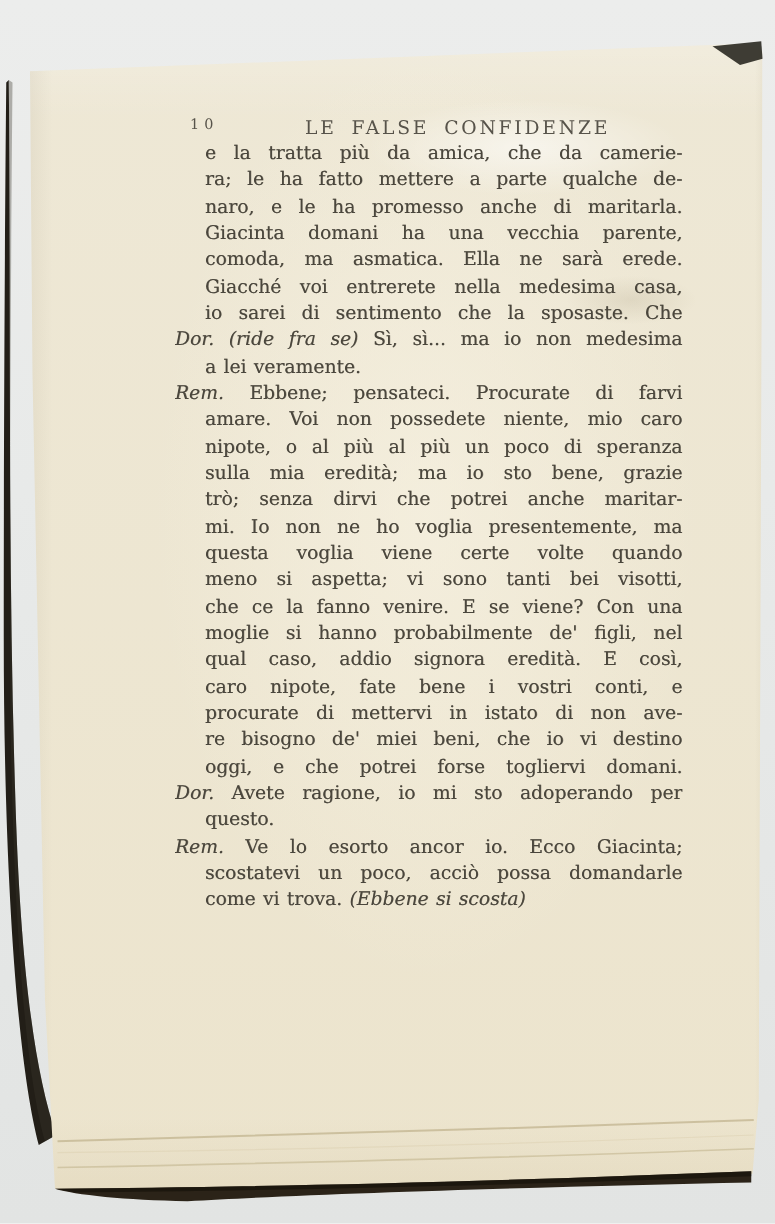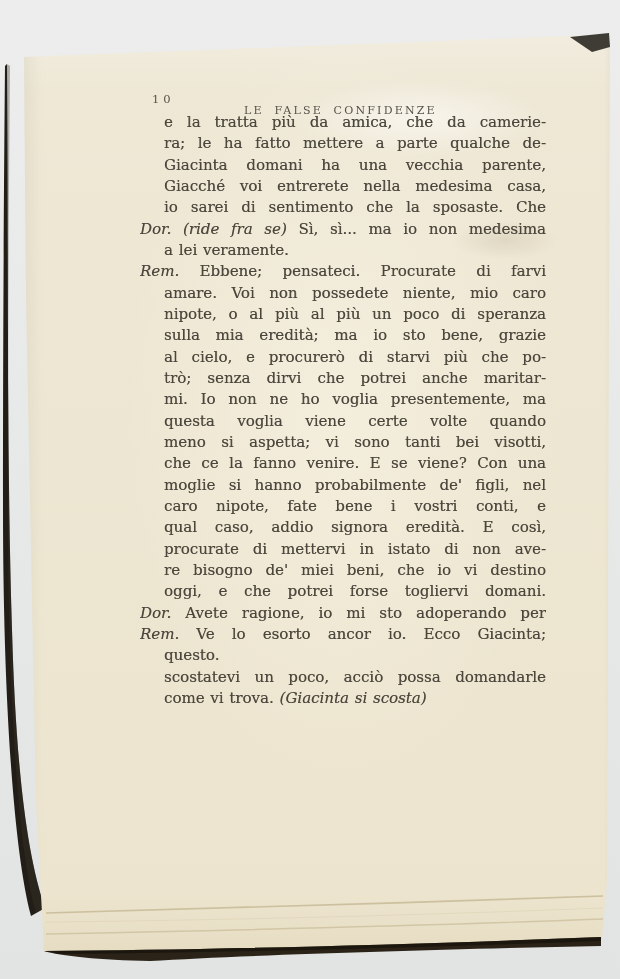--- a/index.html
+++ b/index.html
@@ -28,21 +28,21 @@
       linear-gradient(to left, rgba(140,122,85,.16) 0px, transparent 16px),
       linear-gradient(to bottom, rgba(255,255,255,.30) 0px, transparent 95px),
       linear-gradient(to top, rgba(192,172,128,.20) 0px, transparent 85px),
       linear-gradient(#eee8d6,#ece4cd);
   }
   
   .page-content{position:absolute;left:0;top:0;width:620px;height:979px;z-index:4;}
   .page-header{position:absolute;left:0;top:92px;width:620px;height:18px;
     color:#57534a;}
   .page-number{position:absolute;left:152px;top:0;font-size:11.5px;letter-spacing:4px;}
-  .running-title{position:absolute;left:244px;top:12px;font-size:11px;letter-spacing:2.2px;word-spacing:5px;}
+  .running-title{position:absolute;left:244px;top:1px;font-size:15px;letter-spacing:2.2px;word-spacing:5px;}
   .text-block{
     position:absolute;left:140px;top:112px;width:406px;
     font-size:15px;line-height:21.33px;color:#4a463c;
     text-shadow:0.3px 0.3px 0.4px rgba(74,70,60,.55);
     word-spacing:1px;
   }
   .line{height:21.33px;overflow:hidden;text-align:justify;text-align-last:left;-moz-text-align-last:left;}
   .line.fill{text-align-last:justify;-moz-text-align-last:justify;}
   .line.indent{padding-left:24px;}
   .it{font-style:italic;}
@@ -69,40 +69,41 @@
 </svg>
 
 <div class="page-content">
   <div class="page-header">
     <span class="page-number">10</span>
     <span class="running-title">LE FALSE CONFIDENZE</span>
   </div>
   <div class="text-block">
       <div class="line indent fill"><span>e la tratta più da amica, che da camerie-</span></div>
       <div class="line indent fill"><span>ra; le ha fatto mettere a parte qualche de-</span></div>
+      <div class="line indent fill"><span>naro, e le ha promesso anche di maritarla.</span></div>
       <div class="line indent fill"><span>Giacinta domani ha una vecchia parente,</span></div>
+      <div class="line indent fill"><span>comoda, ma asmatica. Ella ne sarà erede.</span></div>
       <div class="line indent fill"><span>Giacché voi entrerete nella medesima casa,</span></div>
       <div class="line indent fill"><span>io sarei di sentimento che la sposaste. Che</span></div>
       <div class="line fill"><span class="it">Dor. (ride fra se) </span><span>Sì, sì... ma io non medesima</span></div>
       <div class="line indent"><span>a lei veramente.</span></div>
       <div class="line fill"><span class="it">Rem. </span><span>Ebbene; pensateci. Procurate di farvi</span></div>
       <div class="line indent fill"><span>amare. Voi non possedete niente, mio caro</span></div>
       <div class="line indent fill"><span>nipote, o al più al più un poco di speranza</span></div>
       <div class="line indent fill"><span>sulla mia eredità; ma io sto bene, grazie</span></div>
-      <div class="line indent fill"><span>al cielo, e procurerò di starvi più che po-</span></div>
       <div class="line indent fill"><span>trò; senza dirvi che potrei anche maritar-</span></div>
       <div class="line indent fill"><span>mi. Io non ne ho voglia presentemente, ma</span></div>
       <div class="line indent fill"><span>questa voglia viene certe volte quando</span></div>
       <div class="line indent fill"><span>meno si aspetta; vi sono tanti bei visotti,</span></div>
       <div class="line indent fill"><span>che ce la fanno venire. E se viene? Con una</span></div>
       <div class="line indent fill"><span>moglie si hanno probabilmente de' figli, nel</span></div>
+      <div class="line indent fill"><span>qual caso, addio signora eredità. E così,</span></div>
       <div class="line indent fill"><span>caro nipote, fate bene i vostri conti, e</span></div>
-      <div class="line indent fill"><span>qual caso, addio signora eredità. E così,</span></div>
       <div class="line indent fill"><span>procurate di mettervi in istato di non ave-</span></div>
       <div class="line indent fill"><span>re bisogno de' miei beni, che io vi destino</span></div>
       <div class="line indent fill"><span>oggi, e che potrei forse togliervi domani.</span></div>
       <div class="line fill"><span class="it">Dor. </span><span>Avete ragione, io mi sto adoperando per</span></div>
+      <div class="line indent"><span>questo.</span></div>
       <div class="line fill"><span class="it">Rem. </span><span>Ve lo esorto ancor io. Ecco Giacinta;</span></div>
-      <div class="line indent"><span>questo.</span></div>
       <div class="line indent fill"><span>scostatevi un poco, acciò possa domandarle</span></div>
-      <div class="line indent"><span>come vi trova. </span><span class="it">(Giacinta si scosta)</span></div>
+      <div class="line indent"><span>come vi trova. </span><span class="it">(Ebbene si scosta)</span></div>
     </div>
 </div>
 
 </body></html>

